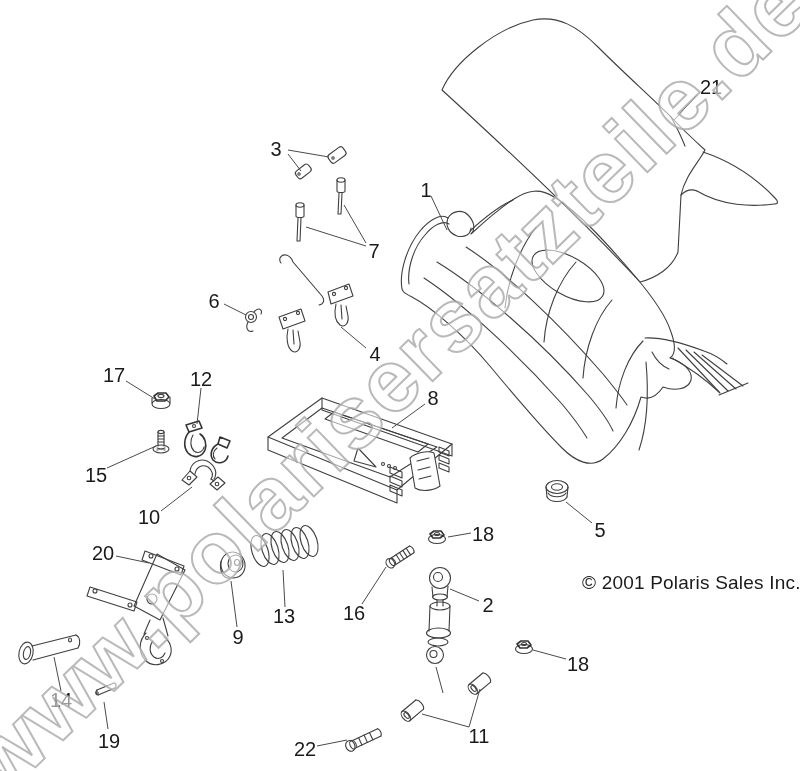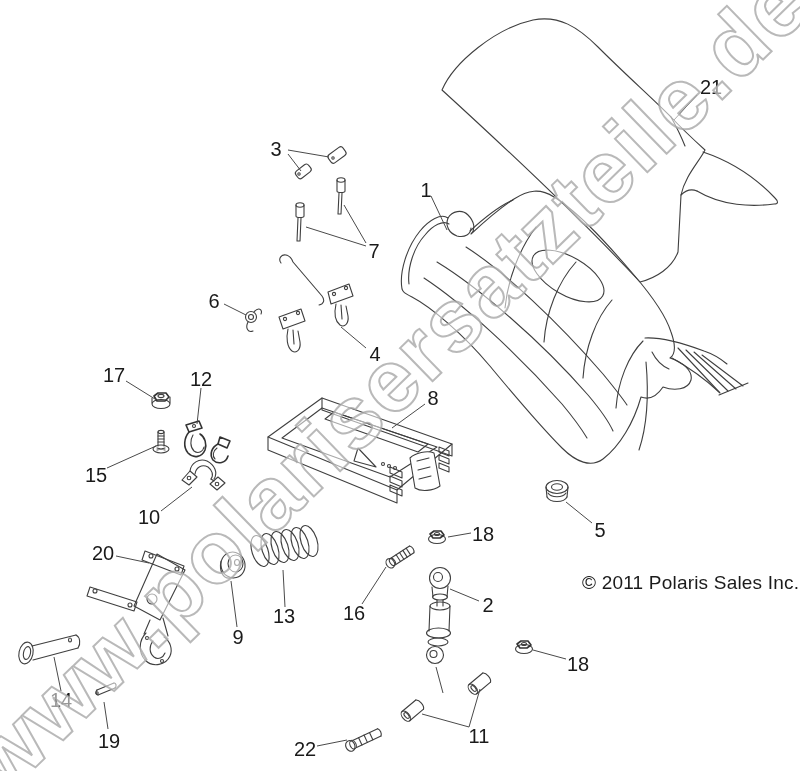--- a/index.html
+++ b/index.html
@@ -304,14 +304,14 @@
         <text x="578" y="671" class="part-label">18</text>
         <text x="61" y="707" class="part-label">14</text>
         <text x="479" y="743" class="part-label">11</text>
         <text x="109" y="748" class="part-label">19</text>
         <text x="305" y="756" class="part-label">22</text>
       </g>
 
     <text class="watermark-text" transform="translate(4,798) rotate(-44.2)" textLength="1130" lengthAdjust="spacingAndGlyphs" fill="rgba(255,255,255,0.55)" stroke="rgba(167,167,167,0.8)" stroke-width="2">www.polarisersatzteile.de</text>
   </svg>
 
-  <div class="copyright">© 2011 Polaris Sales Inc.</div>
+  <div class="copyright">© 2001 Polaris Sales Inc.</div>
 </div>
 
 </body></html>

